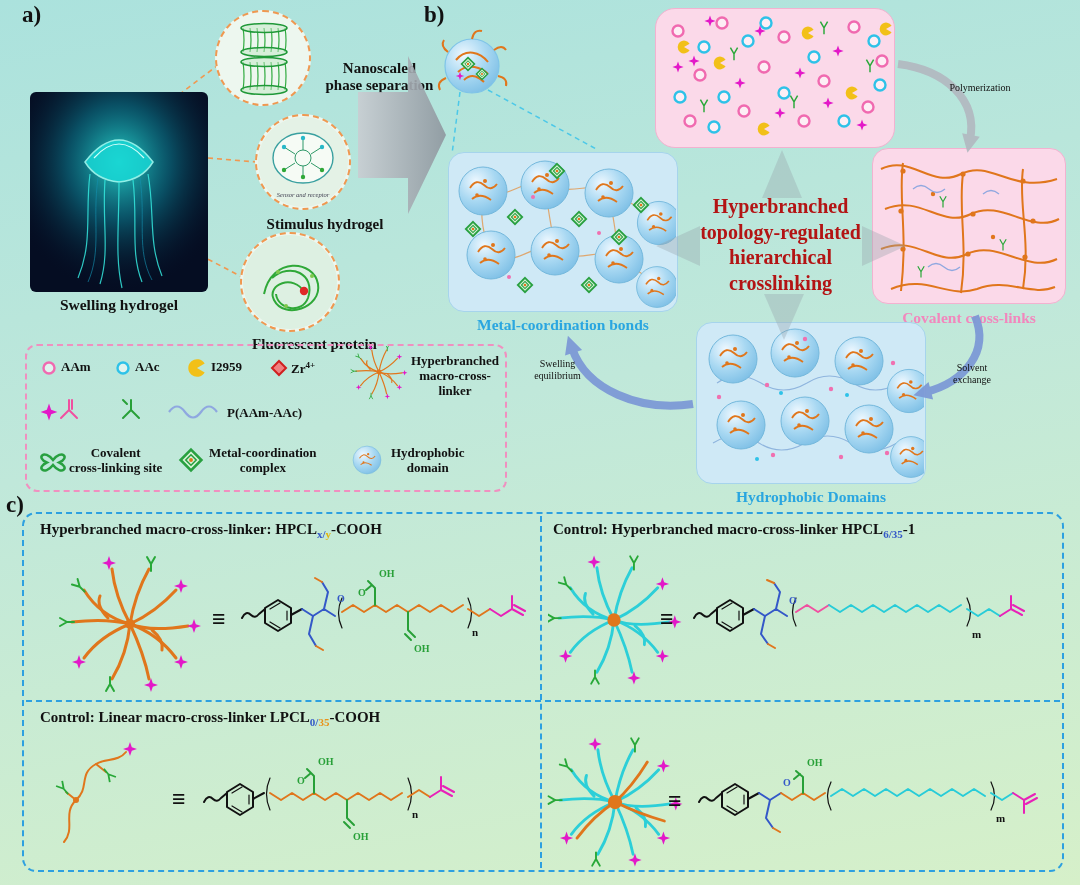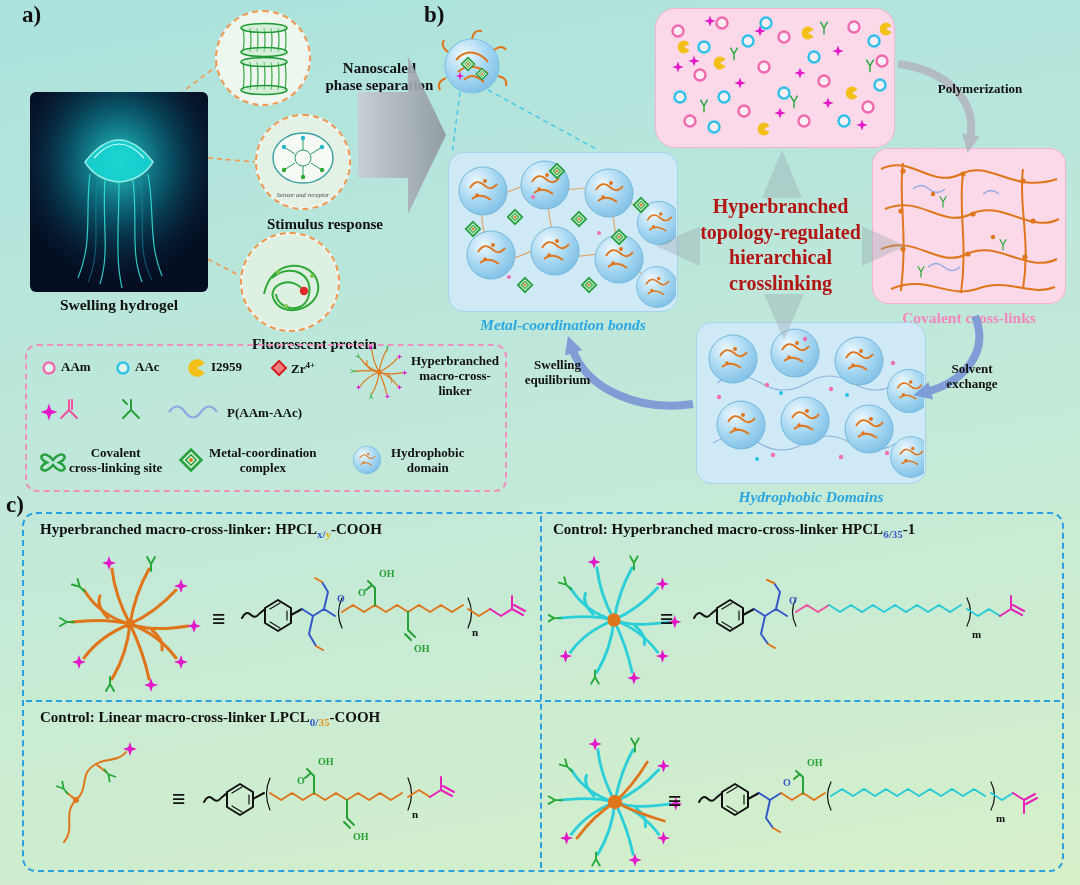--- a/index.html
+++ b/index.html
@@ -12,23 +12,23 @@
   .cap{font-size:15.5px;font-weight:700;text-align:center;}
   .callout{border:2px dashed #f09850;border-radius:50%;box-sizing:border-box;overflow:hidden;background:#eef7ef;}
   .clabel{font-size:15px;font-weight:700;text-align:center;line-height:1.15;}
   .legend{border:2px dashed #f090c0;border-radius:12px;box-sizing:border-box;text-align:center;}
   .ltxt{font-size:13px;font-weight:700;line-height:1.15;}
   .nbox{box-sizing:border-box;border-radius:16px;}
   .pinkbox{background:#fbd9e9;border:1.5px solid #f2b2d0;}
   .bluebox{background:#cfe9f6;border:1.5px solid #a6d4ec;}
   .boxlbl{font-size:15.5px;font-weight:700;text-align:center;}
   .pink{color:#f287bd;}
-  .blue{color:#2aa6e0;font-style:italic;}
+  .blue{color:#2aa6e0;}
   .center-red{color:#b31414;font-size:20px;font-weight:700;text-align:center;line-height:1.28;}
-  .arrowlbl{font-size:13px;font-weight:700;text-align:center;color:#111;line-height:1.15;}
+  .arrowlbl{font-size:10px;font-weight:400;text-align:center;color:#111;line-height:1.15;}
   .cborder{border:2.5px dashed #2da0e0;border-radius:14px;box-sizing:border-box;}
   .dashv{border-left:2.5px dashed #2da0e0;}
   .dashh{border-top:2.5px dashed #2da0e0;}
   .ctitle{font-size:15px;font-weight:700;white-space:nowrap;}
   .sub{font-size:11px;vertical-align:-4px;font-weight:700;}
   .sblue{color:#3458c8}.syel{color:#e2b40c}.sorg{color:#e8931a}
   .equiv{font-size:24px;font-weight:700;}
   sup{font-size:9px;}
   svg{display:block;}
   .k{stroke:#111}.bl{stroke:#3458c8}.or{stroke:#e0761c}.gr{stroke:#28a038}
@@ -184,21 +184,21 @@
           <circle cx="65" cy="31" r="2.2"></circle>
         </g>
       <g fill="#2fa838">
           <circle cx="27" cy="54" r="2.2"></circle>
           <circle cx="65" cy="54" r="2.2"></circle>
           <circle cx="46" cy="61" r="2.2"></circle>
         </g>
       <text x="46" y="81" text-anchor="middle" style="font:italic 6.5px 'Liberation Serif',serif;fill:#445">Sensor and receptor</text>
     </svg>
   </div>
-  <div class="abs clabel" style="left:240px;top:216px;width:170px">Stimulus response</div>
+  <div class="abs clabel" style="left:240px;top:216px;width:170px">Stimulus hydrogel</div>
 
   <div class="abs callout" style="left:240px;top:232px;width:100px;height:100px">
     <svg width="96" height="96">
       <circle cx="48" cy="48" r="47" fill="#ddf0e2"></circle>
       <g stroke="#2fa838" stroke-width="2" fill="none">
         <path d="M22,60 C30,22 72,26 76,50 C80,74 42,86 32,66 C24,50 52,40 62,58"></path>
         <path d="M30,44 C48,28 74,40 66,64 C60,80 36,76 34,60"></path>
       </g>
       <circle cx="62" cy="57" r="4.2" fill="#e02828"></circle>
       <g fill="#7fc84c">

